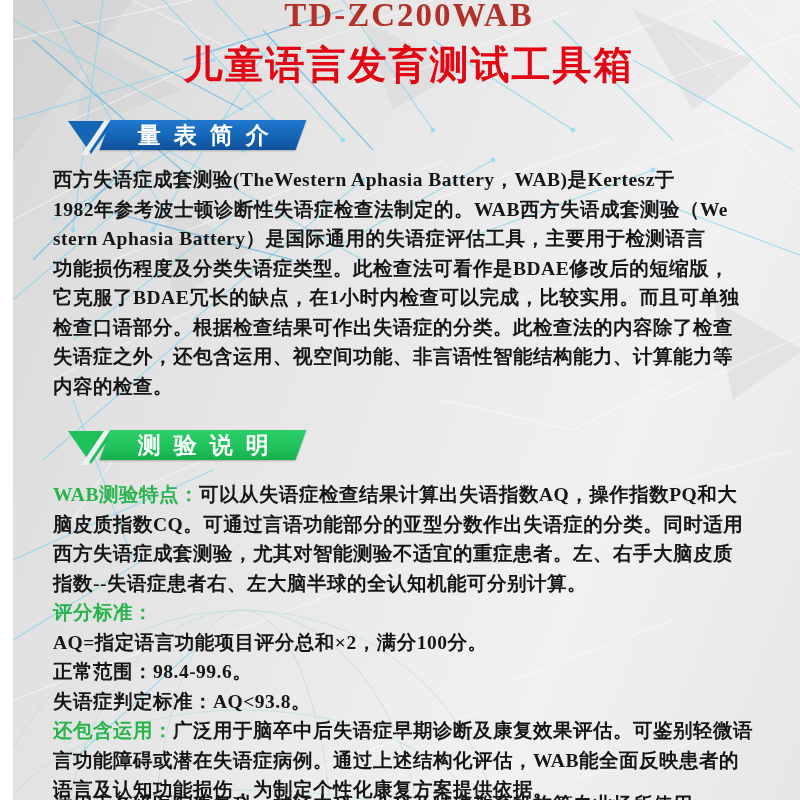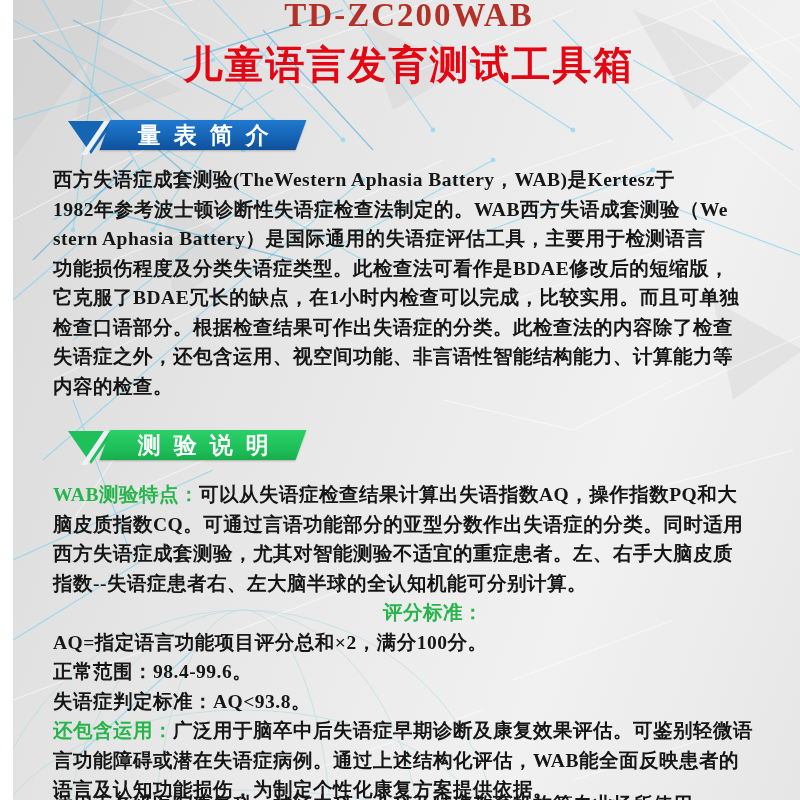--- a/index.html
+++ b/index.html
@@ -38,21 +38,21 @@
     white-space:pre;
   }
 
   .para{
     margin:0;white-space:pre;
     font-size:19.5px;font-weight:bold;letter-spacing:.5px;
     line-height:29.5px;color:var(--body-text,#161616);
   }
   .s1{position:absolute;left:40px;top:165px;width:760px;}
   .sec2{position:absolute;left:40px;top:480px;width:760px;}
-  .glabel{color:var(--label-green,#27b44b);text-align:center;}
+  .glabel{color:var(--label-green,#27b44b);}
   .cutoff{
     position:absolute;left:40px;top:791px;width:760px;
     font-size:19.5px;font-weight:bold;letter-spacing:.5px;white-space:pre;
     color:var(--body-text,#161616);
   }
 </style>
 </head>
 <body>
 
 <div class="canvas">

